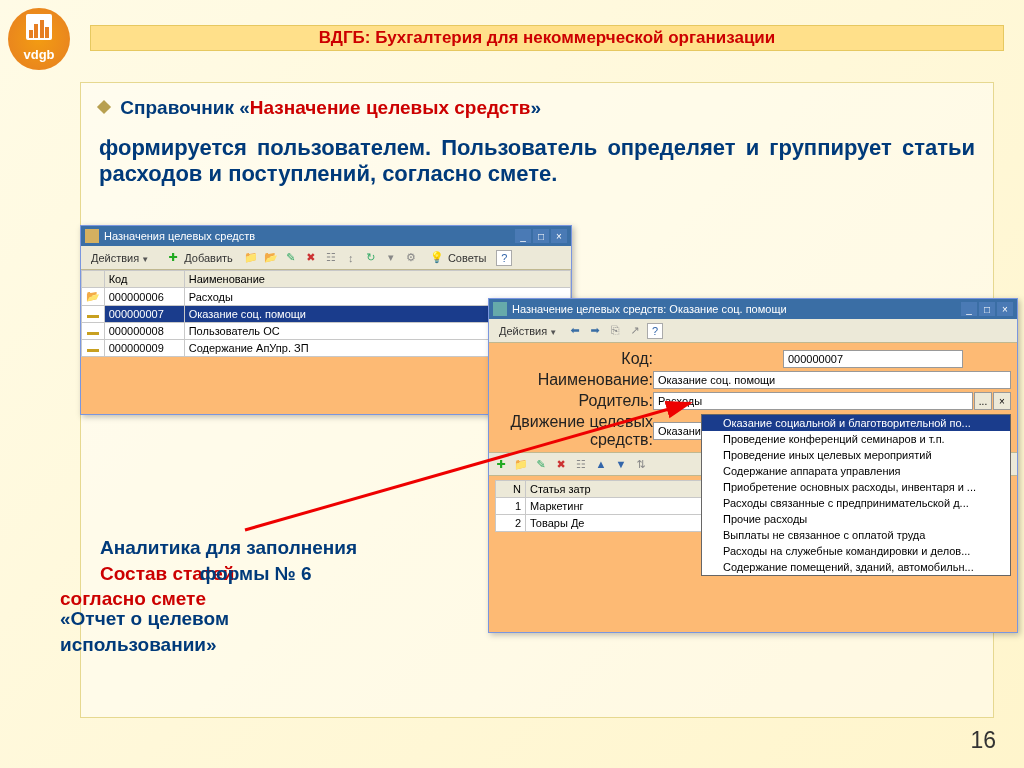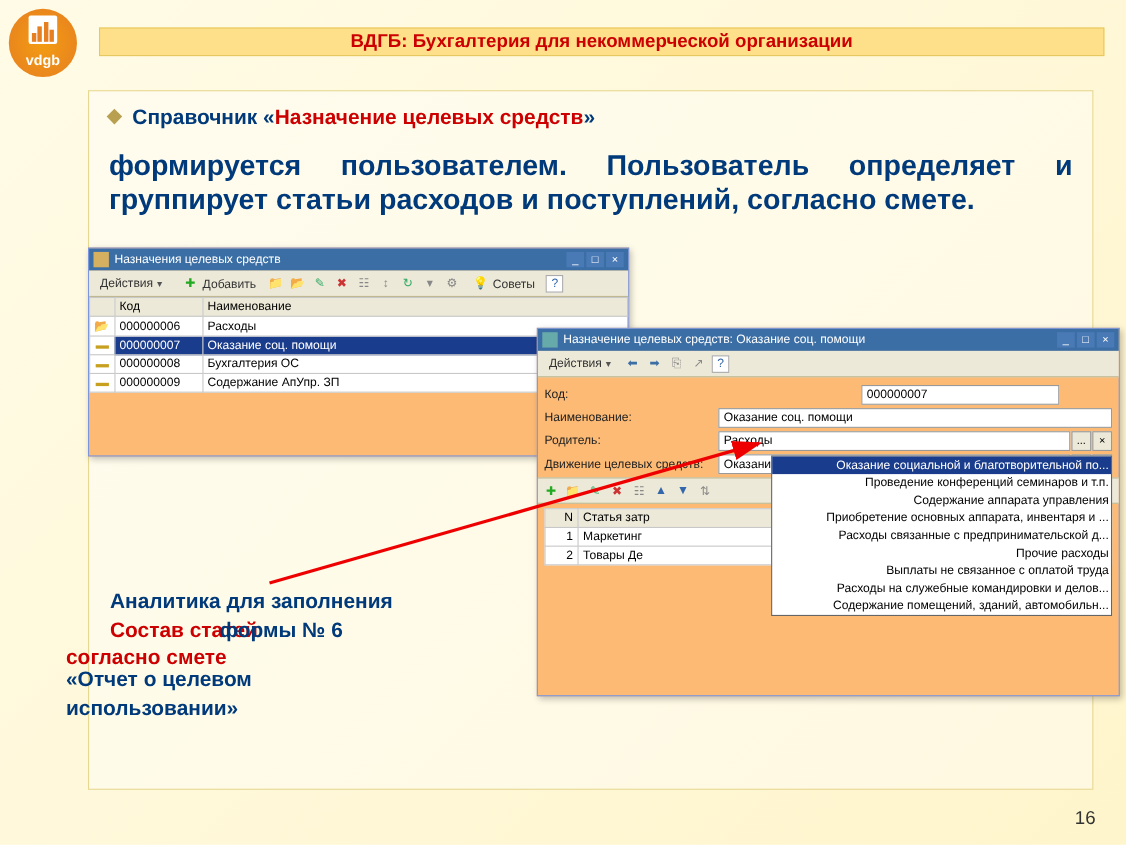--- a/index.html
+++ b/index.html
@@ -32,21 +32,21 @@
   position: absolute; top: 82px; left: 80px; right: 30px; bottom: 50px;
   background: rgba(255,255,255,0.4);
   border: 1px solid #e6d890;
   padding: 14px 18px;
 }
 .sub-heading {
   font-size: 19px; color: #003a7a; font-weight: bold;
 }
 .sub-heading .red { color: #c00; }
 .body-text {
-  margin-top: 16px; font-size: 26px; color: #003a7a; font-weight: bold;
+  margin-top: 16px; font-size: 22px; color: #003a7a; font-weight: bold;
   text-align: justify;
 }
 .diamond { display: inline-block; width: 10px; height: 10px; background: #b8a050; transform: rotate(45deg); margin-right: 6px; vertical-align: 2px; }
 
 
 .win {
   position: absolute;
   background: #fdba74;
   border: 1px solid #7a96df;
   box-shadow: 2px 2px 6px rgba(0,0,0,0.25);
@@ -77,49 +77,49 @@
 .grid1 .icol { width: 22px; text-align: center; }
 .grid1 .codecol { width: 80px; }
 .grid1 tr.sel td { background: #1a3c8c; color: #fff; }
 .grid1 tr.sel td.icol { background: #fff; }
 .rowfolder { color: #c8a020; }
 .yellowdash { display:inline-block; width:12px; height:3px; background:#c8a020; }
 
 
 .win2 { top: 298px; left: 488px; width: 530px; height: 335px; }
 .formrow { display: flex; align-items: center; margin: 3px 6px; }
-.formrow label { width: 158px; font-size: 11px; color: #222; }
+.formrow label { width: 158px; font-size: 16px; color: #222; text-align: right; }
 .formrow .inp { flex: 1; height: 18px; border: 1px solid #999; background: #fff; padding: 0 4px; font-size: 11px; display: flex; align-items: center; }
 .formrow .trail { display: flex; }
 .trailbtn { width: 18px; height: 18px; border: 1px solid #999; background: #ece9d8; margin-left: 1px; display: flex; align-items: center; justify-content: center; font-size: 10px; }
 .inp.short { margin-left: 130px; }
 
 .subgrid { margin: 4px 6px; }
 .subgrid table { width: 100%; border-collapse: collapse; background: #fff; }
 .subgrid th, .subgrid td { border: 1px solid #c8c8c8; padding: 2px 4px; text-align: left; font-weight: normal; height: 15px; font-size: 11px; }
 .subgrid th { background: #ece9d8; }
 .subgrid .ncol { width: 30px; text-align: right; }
 
 
 .dropdown {
   position: absolute; top: 115px; left: 212px; width: 310px;
   background: #fff; border: 1px solid #666; font-size: 11px;
 }
-.dropdown .ditem { padding: 2px 2px; white-space: nowrap; overflow: hidden; text-overflow: ellipsis; text-align: right; }
+.dropdown .ditem { padding: 2px 21px; white-space: nowrap; overflow: hidden; text-overflow: ellipsis; }
 .dropdown .ditem.sel { background: #1a3c8c; color: #fff; }
 
 
 .arrow-svg { position: absolute; top: 395px; left: 240px; pointer-events: none; }
 
 .bottom-texts { position: absolute; top: 515px; left: 100px; font-weight: bold; font-size: 19px; line-height: 1.35; }
 .bottom-texts .blue { color: #003a7a; margin-top: 20px; }
 .bottom-texts .red { color: #c00; }
 .bottom-texts .row2 { position: relative; }
 
-.pagenum { position: absolute; bottom: 14px; right: 28px; font-size: 17px; color: #333; }
+.pagenum { position: absolute; bottom: 14px; right: 28px; font-size: 23px; color: #333; }
 </style>
 </head>
 <body>
 
 <div class="logo">
   <div class="logo-bars">
       <span style="height:8px"></span>
       <span style="height:14px"></span>
       <span style="height:18px"></span>
       <span style="height:11px"></span>
@@ -178,21 +178,21 @@
           <td>Расходы</td>
         </tr>
         <tr class="sel">
           <td class="icol"><span class="yellowdash"></span></td>
           <td>000000007</td>
           <td>Оказание соц. помощи</td>
         </tr>
         <tr>
           <td class="icol"><span class="yellowdash"></span></td>
           <td>000000008</td>
-          <td>Бухгалтерия ОС</td>
+          <td>Пользователь ОС</td>
         </tr>
         <tr>
           <td class="icol"><span class="yellowdash"></span></td>
           <td>000000009</td>
           <td>Содержание АпУпр. ЗП</td>
         </tr>
       </tbody>
   </table>
 </div>
 
@@ -274,22 +274,23 @@
               <td>Товары Де</td>
             </tr>
           </tbody>
       </table>
     </div>
   </div>
 
   <div class="dropdown" id="dropdown">
       <div class="ditem sel">Оказание социальной и благотворительной по...</div>
       <div class="ditem">Проведение конференций семинаров и т.п.</div>
+      <div class="ditem">Проведение иных целевых мероприятий</div>
       <div class="ditem">Содержание аппарата управления</div>
-      <div class="ditem">Приобретение основных аппарата, инвентаря и ...</div>
+      <div class="ditem">Приобретение основных расходы, инвентаря и ...</div>
       <div class="ditem">Расходы связанные с предпринимательской д...</div>
       <div class="ditem">Прочие расходы</div>
       <div class="ditem">Выплаты не связанное с оплатой труда</div>
       <div class="ditem">Расходы на служебные командировки и делов...</div>
       <div class="ditem">Содержание помещений, зданий, автомобильн...</div>
     </div>
 </div>
 
 <svg class="arrow-svg" width="470" height="140">
   <defs>

